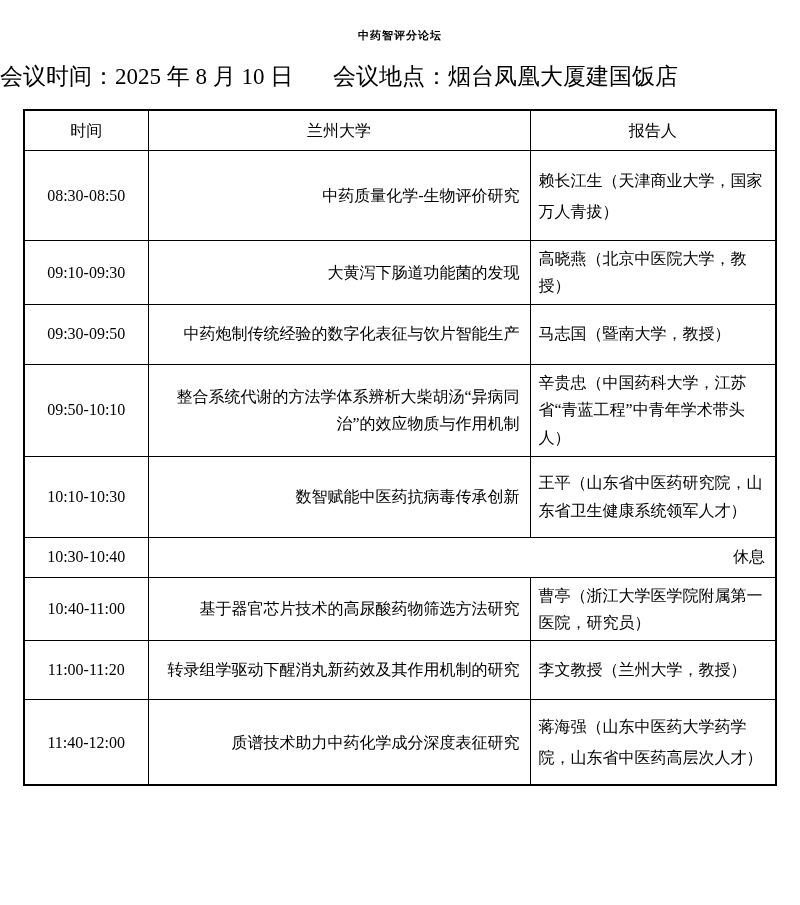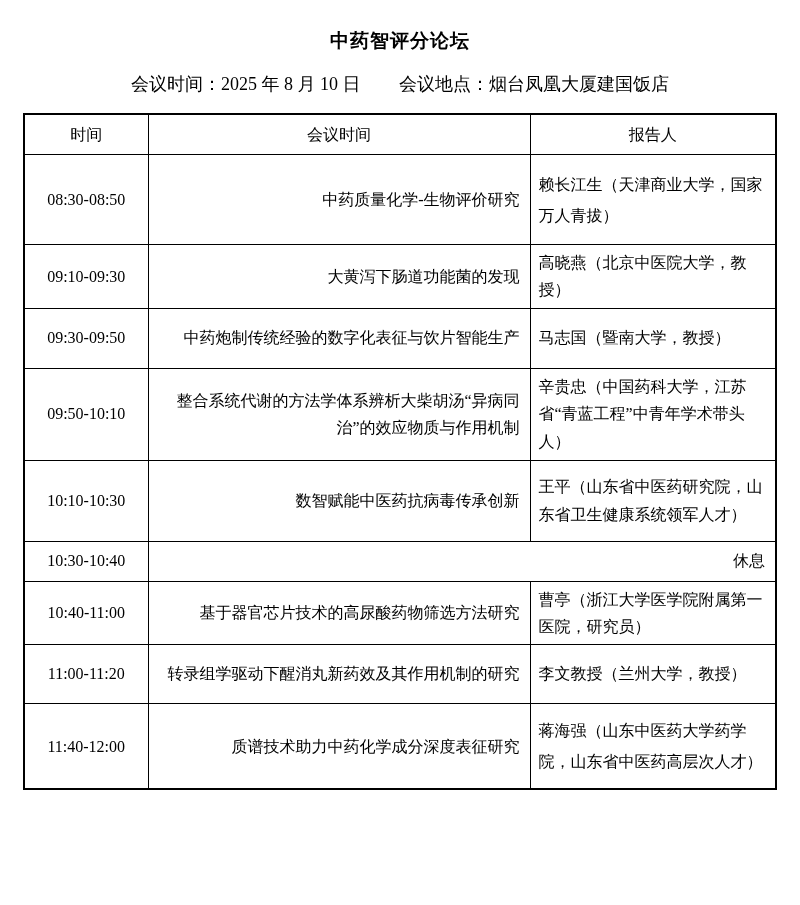--- a/index.html
+++ b/index.html
@@ -6,28 +6,27 @@
   html, body {
     margin: 0; padding: 0;
     width: 800px; height: 905px;
     background: #ffffff;
     color: #000000;
     font-family: "Liberation Serif", "DejaVu Serif", serif;
   }
   .page { width: 800px; height: 905px; overflow: hidden; }
   .doc-title {
     text-align: center;
-    font-size: 19px;
+    font-size: 11px;
     font-weight: bold;
     margin: 28px 0 0 0;
     letter-spacing: 1px;
   }
   .meeting-info {
-    text-align: center;
-    font-size: 18px;
+    font-size: 23px;
     margin: 18px 0 0 0;
   }
   .meeting-info .seg + .seg { margin-left: 34px; }
   table.schedule {
     width: 752px;
     margin: 17px auto 0 auto;
     border-collapse: collapse;
     table-layout: fixed;
     border: 2px solid #000;
   }
@@ -75,21 +74,21 @@
 
   <table class="schedule">
     <colgroup>
       <col class="c-time">
         <col class="c-title">
         <col class="c-speaker">
     </colgroup>
     <thead>
       <tr class="h-header">
         <th>时间</th>
-        <th>会议时间</th>
+        <th>兰州大学</th>
         <th>报告人</th>
       </tr>
     </thead>
     <tbody>
       <tr class="r0">
         <td class="time">08:30-08:50</td>
         <td class="title">中药质量化学-生物评价研究</td>
         <td class="speaker">赖长江生（天津商业大学，国家万人青拔）</td>
       </tr>
       <tr class="r2">

